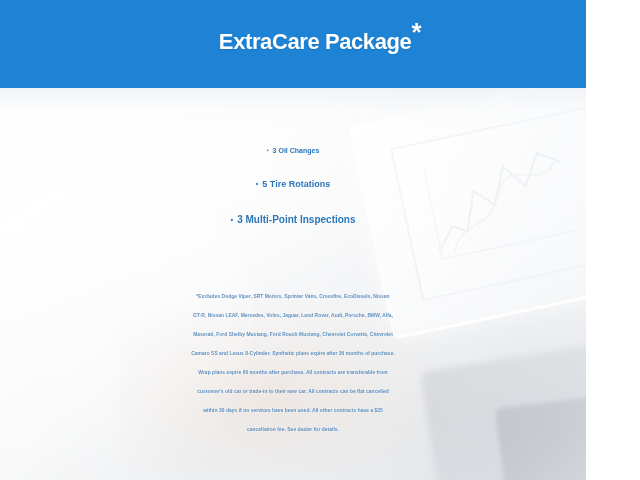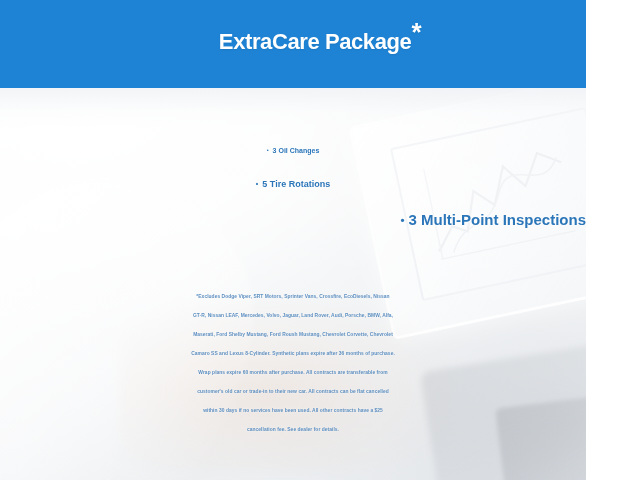--- a/index.html
+++ b/index.html
@@ -218,21 +218,21 @@
     <div class="bg-layer bg-veil"></div>
   </div>
 
   <div class="banner">
     <div class="banner-title" style="font-size: 22px;"><span>ExtraCare Package</span><span class="ast">*</span></div>
   </div>
 
   <div class="bullets">
     <div class="bullet-line bl-1" style="font-size: 7px;"><span class="dot">•</span><span>3 Oil Changes</span></div>
     <div class="bullet-line bl-2" style="font-size: 9px;"><span class="dot">•</span><span>5 Tire Rotations</span></div>
-    <div class="bullet-line bl-3" style="font-size: 15px; text-align: right;"><span class="dot">•</span><span>3 Multi-Point Inspections</span></div>
+    <div class="bullet-line bl-3" style="font-size: 10px;"><span class="dot">•</span><span>3 Multi-Point Inspections</span></div>
   </div>
 
   <div class="finep">
     <span class="fp-line" style="font-size: 4.9px;">*Excludes Dodge Viper, SRT Motors, Sprinter Vans, Crossfire, EcoDiesels, Nissan</span>
     <span class="fp-line" style="font-size: 4.9px;">GT-R, Nissan LEAF, Mercedes, Volvo, Jaguar, Land Rover, Audi, Porsche, BMW, Alfa,</span>
     <span class="fp-line" style="font-size: 4.9px;">Maserati, Ford Shelby Mustang, Ford Roush Mustang, Chevrolet Corvette, Chevrolet</span>
     <span class="fp-line" style="font-size: 4.9px;">Camaro SS and Lexus 8-Cylinder. Synthetic plans expire after 36 months of purchase.</span>
     <span class="fp-line" style="font-size: 4.9px;">Wrap plans expire 60 months after purchase. All contracts are transferable from</span>
     <span class="fp-line" style="font-size: 4.9px;">customer's old car or trade-in to their new car. All contracts can be flat cancelled</span>
     <span class="fp-line" style="font-size: 4.9px;">within 30 days if no services have been used. All other contracts have a $25</span>

